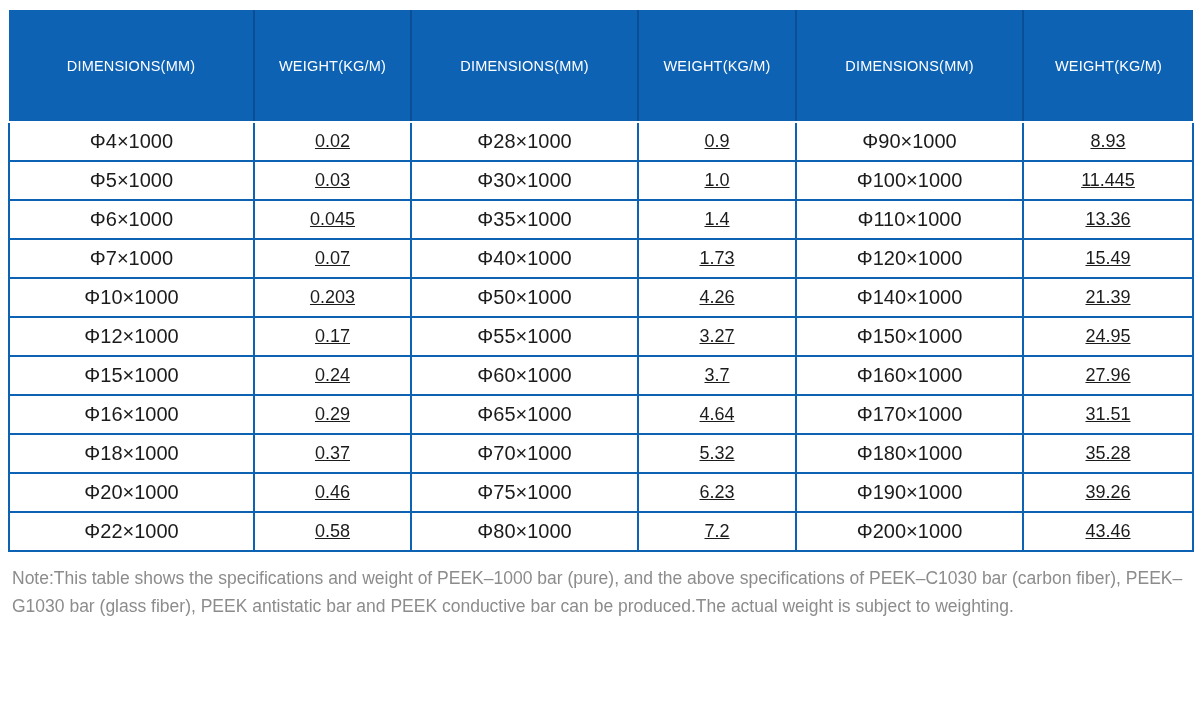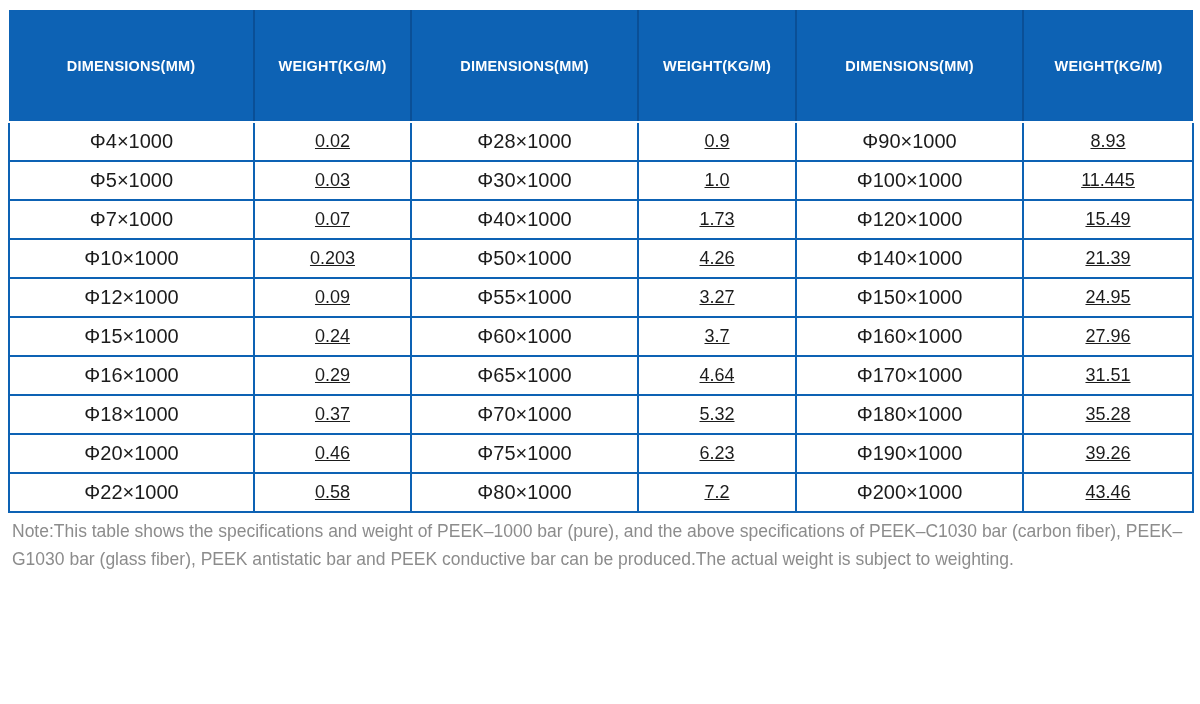--- a/index.html
+++ b/index.html
@@ -24,42 +24,42 @@
   col.c-dim2 { width: 227px; }
   col.c-wt2  { width: 158px; }
   col.c-dim3 { width: 227px; }
   col.c-wt3  { width: 170px; }
 
   thead th {
     background: #0d62b4;
     color: #ffffff;
     height: 112px;
     font-size: 14.5px;
-    font-weight: bold;
+    font-weight: normal;
     letter-spacing: 0.2px;
     text-align: center;
     vertical-align: middle;
     border-left: 2px solid #0a4f96;
     border-bottom: 2px solid #ffffff;
   }
   thead th:first-child { border-left: none; }
 
   tbody td {
     border: 2px solid #0d62b4;
     height: 39px;
     text-align: center;
     vertical-align: middle;
     color: #1b1b1b;
     background: #ffffff;
   }
   tbody td.dim { font-size: 20px; border-radius: 16px; }
   tbody td.wt  { font-size: 18px; text-decoration: underline; }
 
   .note {
-    margin-top: 4px;
+    margin-top: 12px;
     padding: 0 4px;
     color: #8c8c8c;
     font-size: 17.5px;
     line-height: 1.6;
   }
 </style>
 </head>
 <body>
 
 <div class="page">
@@ -94,38 +94,46 @@
         </tr>
         <tr>
           <td class="dim">Φ5×1000</td>
           <td class="wt">0.03</td>
           <td class="dim">Φ30×1000</td>
           <td class="wt">1.0</td>
           <td class="dim">Φ100×1000</td>
           <td class="wt">11.445</td>
         </tr>
         <tr>
+          <td class="dim">Φ6×1000</td>
+          <td class="wt">0.045</td>
+          <td class="dim">Φ35×1000</td>
+          <td class="wt">1.4</td>
+          <td class="dim">Φ110×1000</td>
+          <td class="wt">13.36</td>
+        </tr>
+        <tr>
           <td class="dim">Φ7×1000</td>
           <td class="wt">0.07</td>
           <td class="dim">Φ40×1000</td>
           <td class="wt">1.73</td>
           <td class="dim">Φ120×1000</td>
           <td class="wt">15.49</td>
         </tr>
         <tr>
           <td class="dim">Φ10×1000</td>
           <td class="wt">0.203</td>
           <td class="dim">Φ50×1000</td>
           <td class="wt">4.26</td>
           <td class="dim">Φ140×1000</td>
           <td class="wt">21.39</td>
         </tr>
         <tr>
           <td class="dim">Φ12×1000</td>
-          <td class="wt">0.09</td>
+          <td class="wt">0.17</td>
           <td class="dim">Φ55×1000</td>
           <td class="wt">3.27</td>
           <td class="dim">Φ150×1000</td>
           <td class="wt">24.95</td>
         </tr>
         <tr>
           <td class="dim">Φ15×1000</td>
           <td class="wt">0.24</td>
           <td class="dim">Φ60×1000</td>
           <td class="wt">3.7</td>

